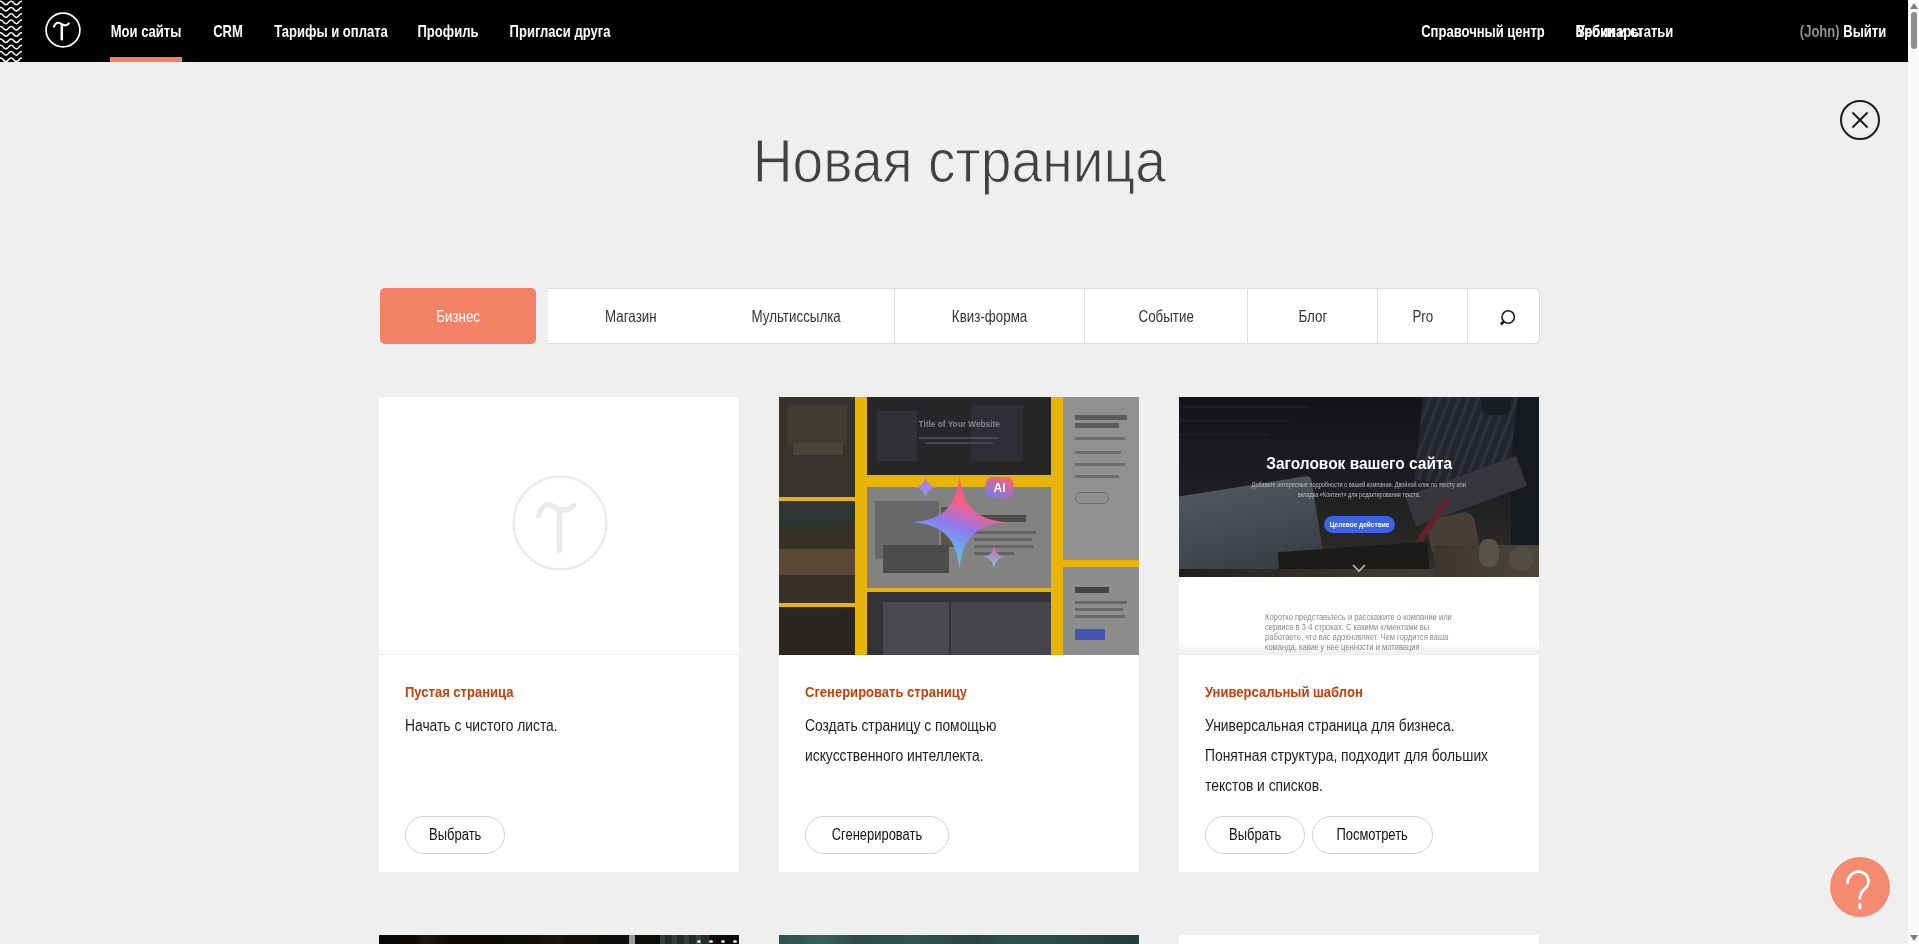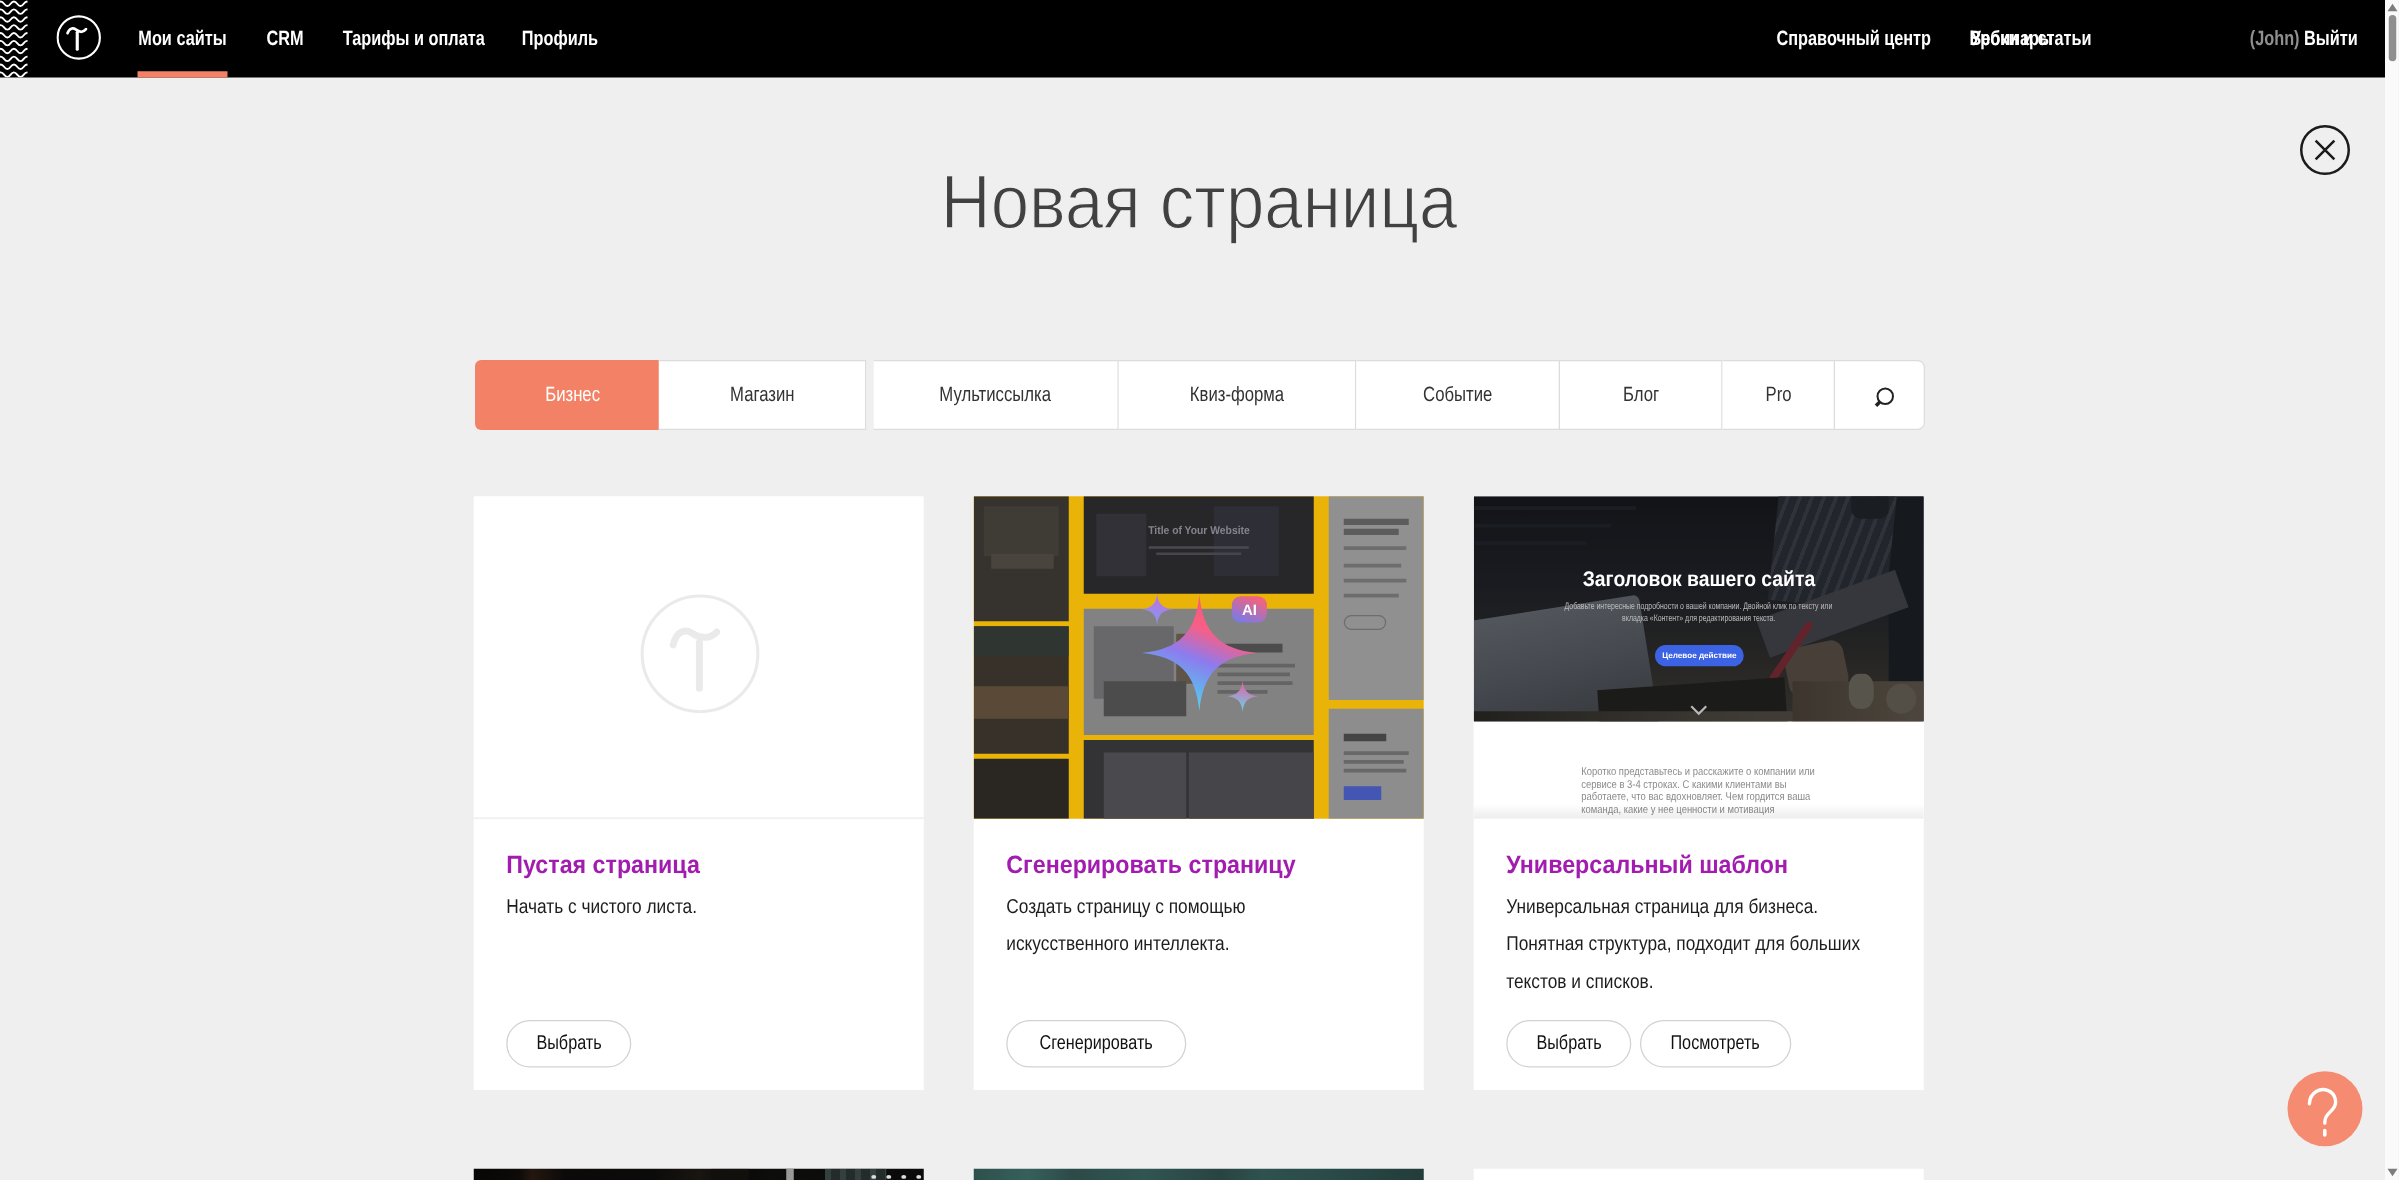--- a/index.html
+++ b/index.html
@@ -32,21 +32,21 @@
   .tab { position:absolute; top:0; height:56px; background:#fff; border:1px solid #dcdcdc;
          border-left:none; font-size:16.5px; color:#333; text-align:center; line-height:54px; }
   .tab.last { border-radius:0 6px 6px 0; }
   .tab.active { background:#f28165; color:#fff; border:none; border-radius:5px; line-height:56px; }
 
   
   .card { position:absolute; width:360px; background:#fff; }
   .row1 { top:397px; height:475px; }
   .row2 { top:935px; height:200px; }
   .thumb { position:absolute; left:0; top:0; width:360px; height:258px; overflow:hidden; }
-  .ctitle { position:absolute; left:26px; top:286px; font-size:20px; font-weight:bold; color:#a21caf; line-height:19px; }
+  .ctitle { position:absolute; left:26px; top:286px; font-size:14px; font-weight:bold; color:#c2410c; line-height:19px; }
   .cdesc { position:absolute; left:26px; top:314px; font-size:16px; line-height:30px; color:#1d1d1d; }
   .btnrow { position:absolute; left:26px; top:419px; display:flex; gap:7px; }
   .pill { height:38px; line-height:36px; text-align:center; border:1px solid #d2d2d2;
           border-radius:19px; font-size:16px; color:#111; background:#fff; }
   .t { position:absolute; }
   .pl { display:inline-block; transform:scaleX(.84); transform-origin:left top; white-space:nowrap; }
 
   
   #closebtn { position:absolute; left:1840px; top:100px; width:40px; height:40px;
               border:2px solid #1c1c1c; border-radius:50%; }
@@ -76,32 +76,33 @@
     </svg>
     <svg id="logo" width="36" height="36" viewBox="0 0 36 36" style="position:absolute;left:45px;top:12px">
       <circle cx="18" cy="18" r="16.9" fill="none" stroke="#fff" stroke-width="1.7"></circle>
       <path d="M 9 14.6 C 10.4 10.6 13.3 9.9 15.8 11.7 C 18.6 13.8 21.6 14.1 23.8 11.3" fill="none" stroke="#fff" stroke-width="2.1" stroke-linecap="round"></path>
       <path d="M 16.8 13.8 L 16.8 27.3" fill="none" stroke="#fff" stroke-width="2.5" stroke-linecap="round"></path>
     </svg>
     <span class="navitem" style="left:146px"><span>Мои сайты</span></span>
     <span class="navitem" style="left:228px"><span>CRM</span></span>
     <span class="navitem" style="left:331px"><span>Тарифы и оплата</span></span>
     <span class="navitem" style="left:448px"><span>Профиль</span></span>
+    <span class="navitem" style="left:560px"><span>Пригласи друга</span></span>
     <span class="navitem" style="left:1483px"><span>Справочный центр</span></span>
     <span class="navitem" style="left:1609px"><span>Вебинары</span></span>
     <span class="navitem" style="left:1625px"><span>Уроки и статьи</span></span>
     <span class="navitem" style="left:1843px"><span><span class="navgray">(John)</span> Выйти</span></span>
     <div id="underline"></div>
   </div>
 
   <h1 id="h1"><span>Новая страница</span></h1>
 
   <div id="tabs">
     <div class="tab active" style="left:0;width:156px"><span class="sq">Бизнес</span></div>
-    <div class="tab" style="left:147px;width:166px"><span class="sq">Магазин</span></div>
+    <div class="tab" style="left:168px;width:166px"><span class="sq">Магазин</span></div>
     <div class="tab" style="left:319px;width:196px"><span class="sq">Мультиссылка</span></div>
     <div class="tab" style="left:515px;width:190px"><span class="sq">Квиз-форма</span></div>
     <div class="tab" style="left:705px;width:163px"><span class="sq">Событие</span></div>
     <div class="tab" style="left:868px;width:130px"><span class="sq">Блог</span></div>
     <div class="tab" style="left:998px;width:90px"><span class="sq">Pro</span></div>
     <div class="tab last" style="left:1088px;width:72px">
       <svg width="20" height="20" viewBox="0 0 20 20" style="position:absolute;left:30px;top:20px">
         <circle cx="10.2" cy="8" r="6.2" fill="none" stroke="#222" stroke-width="1.6"></circle>
         <path d="M 5.8 12.6 L 2.8 15.6" stroke="#222" stroke-width="2.8" stroke-linecap="butt"></path>
       </svg>

